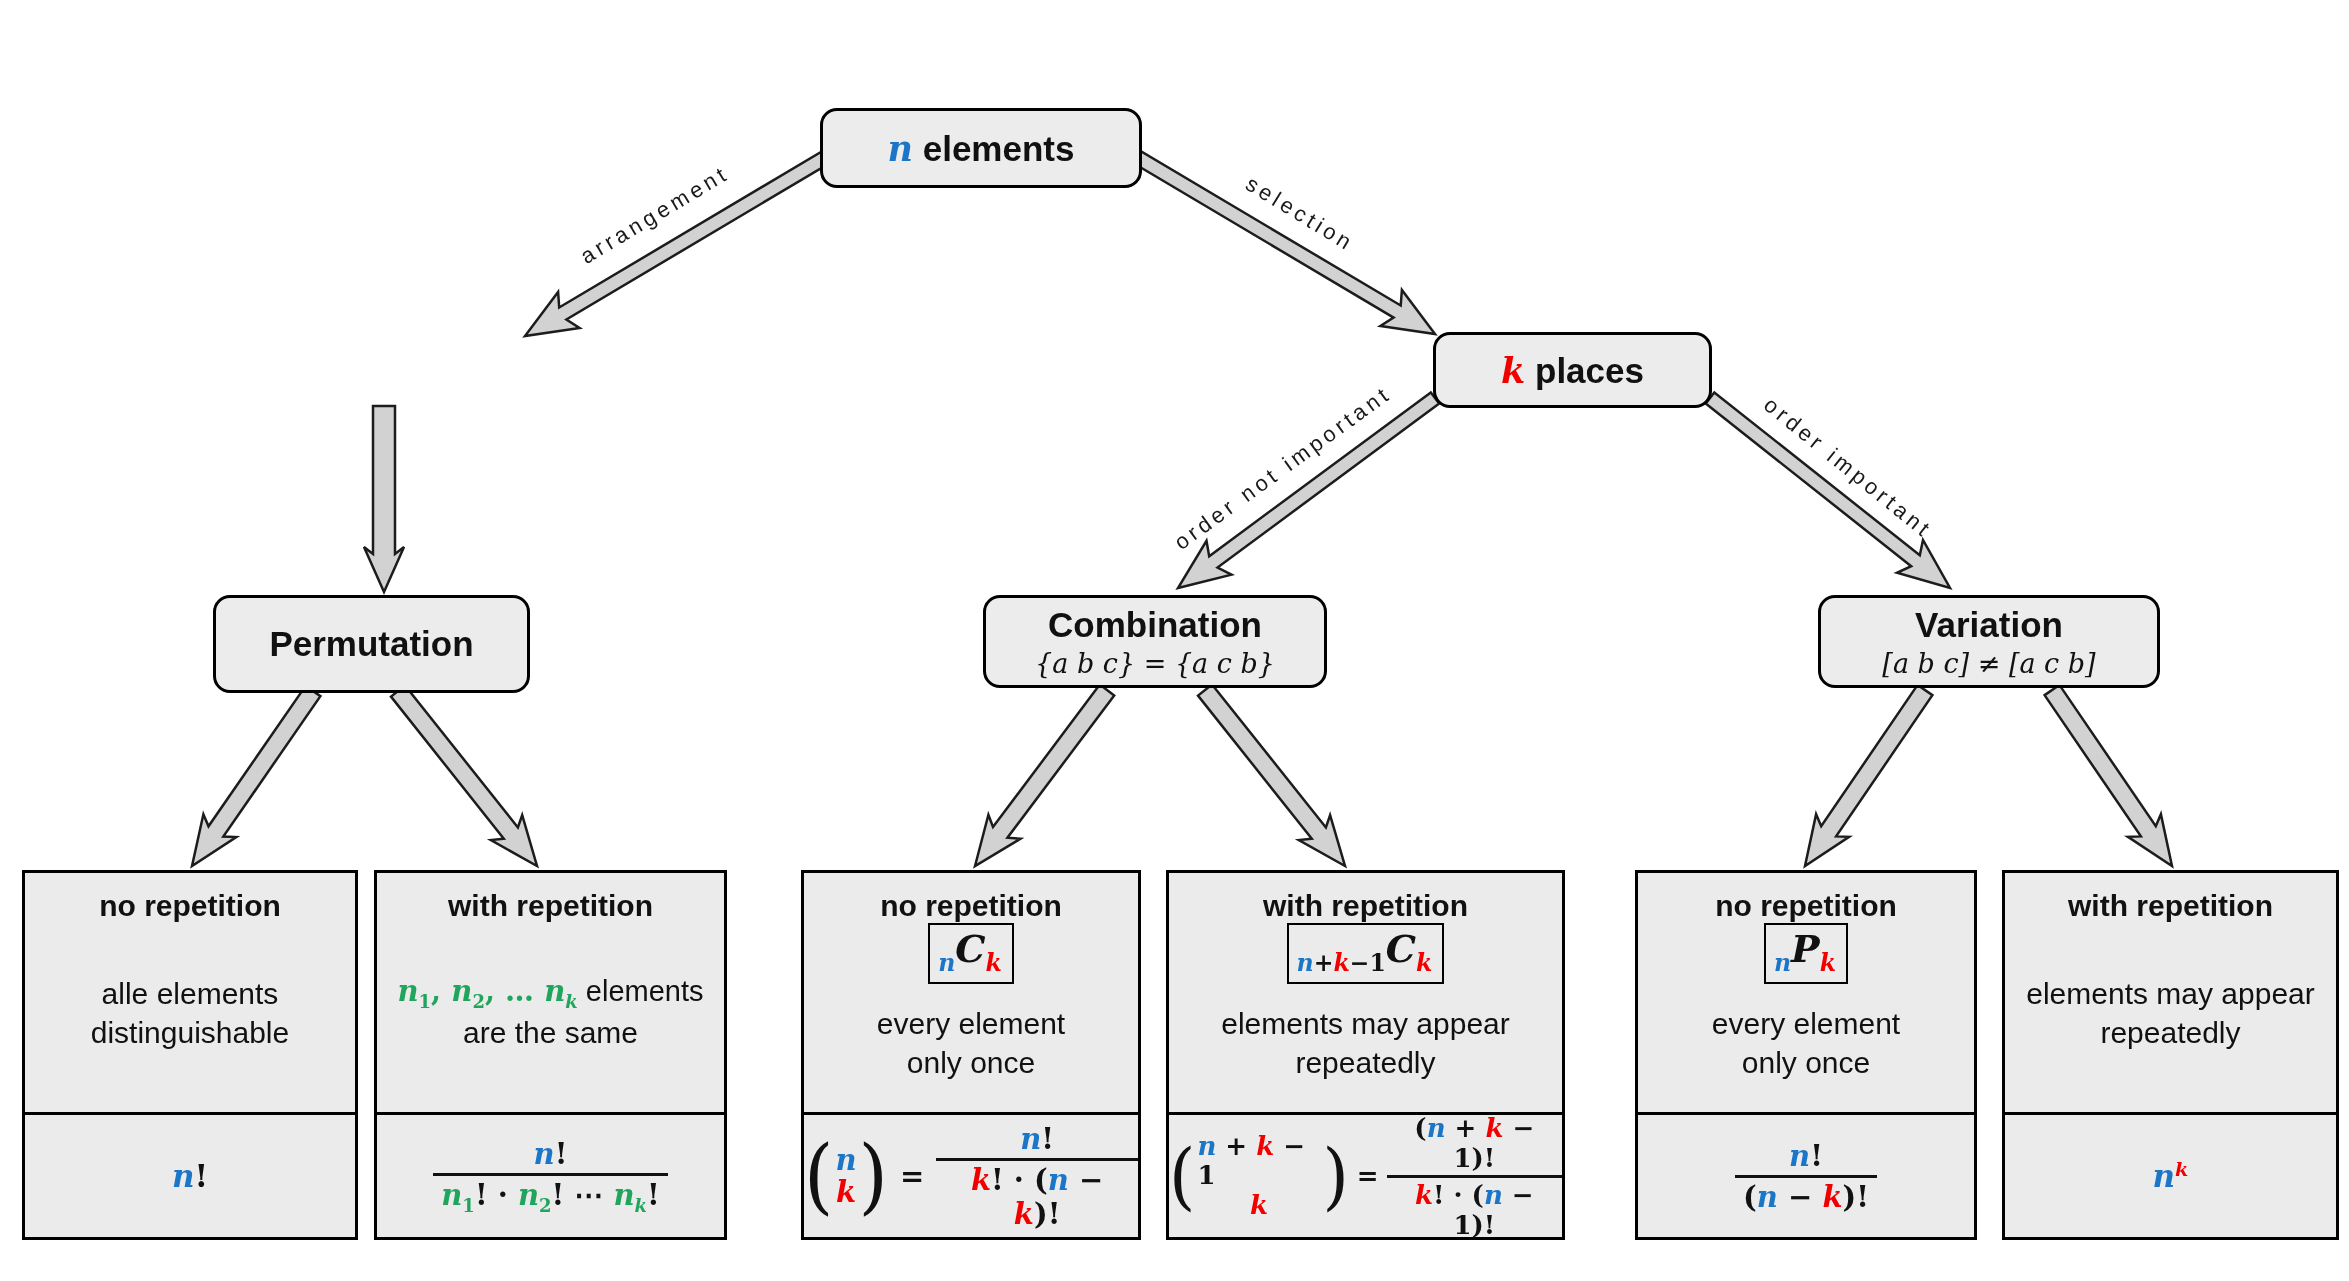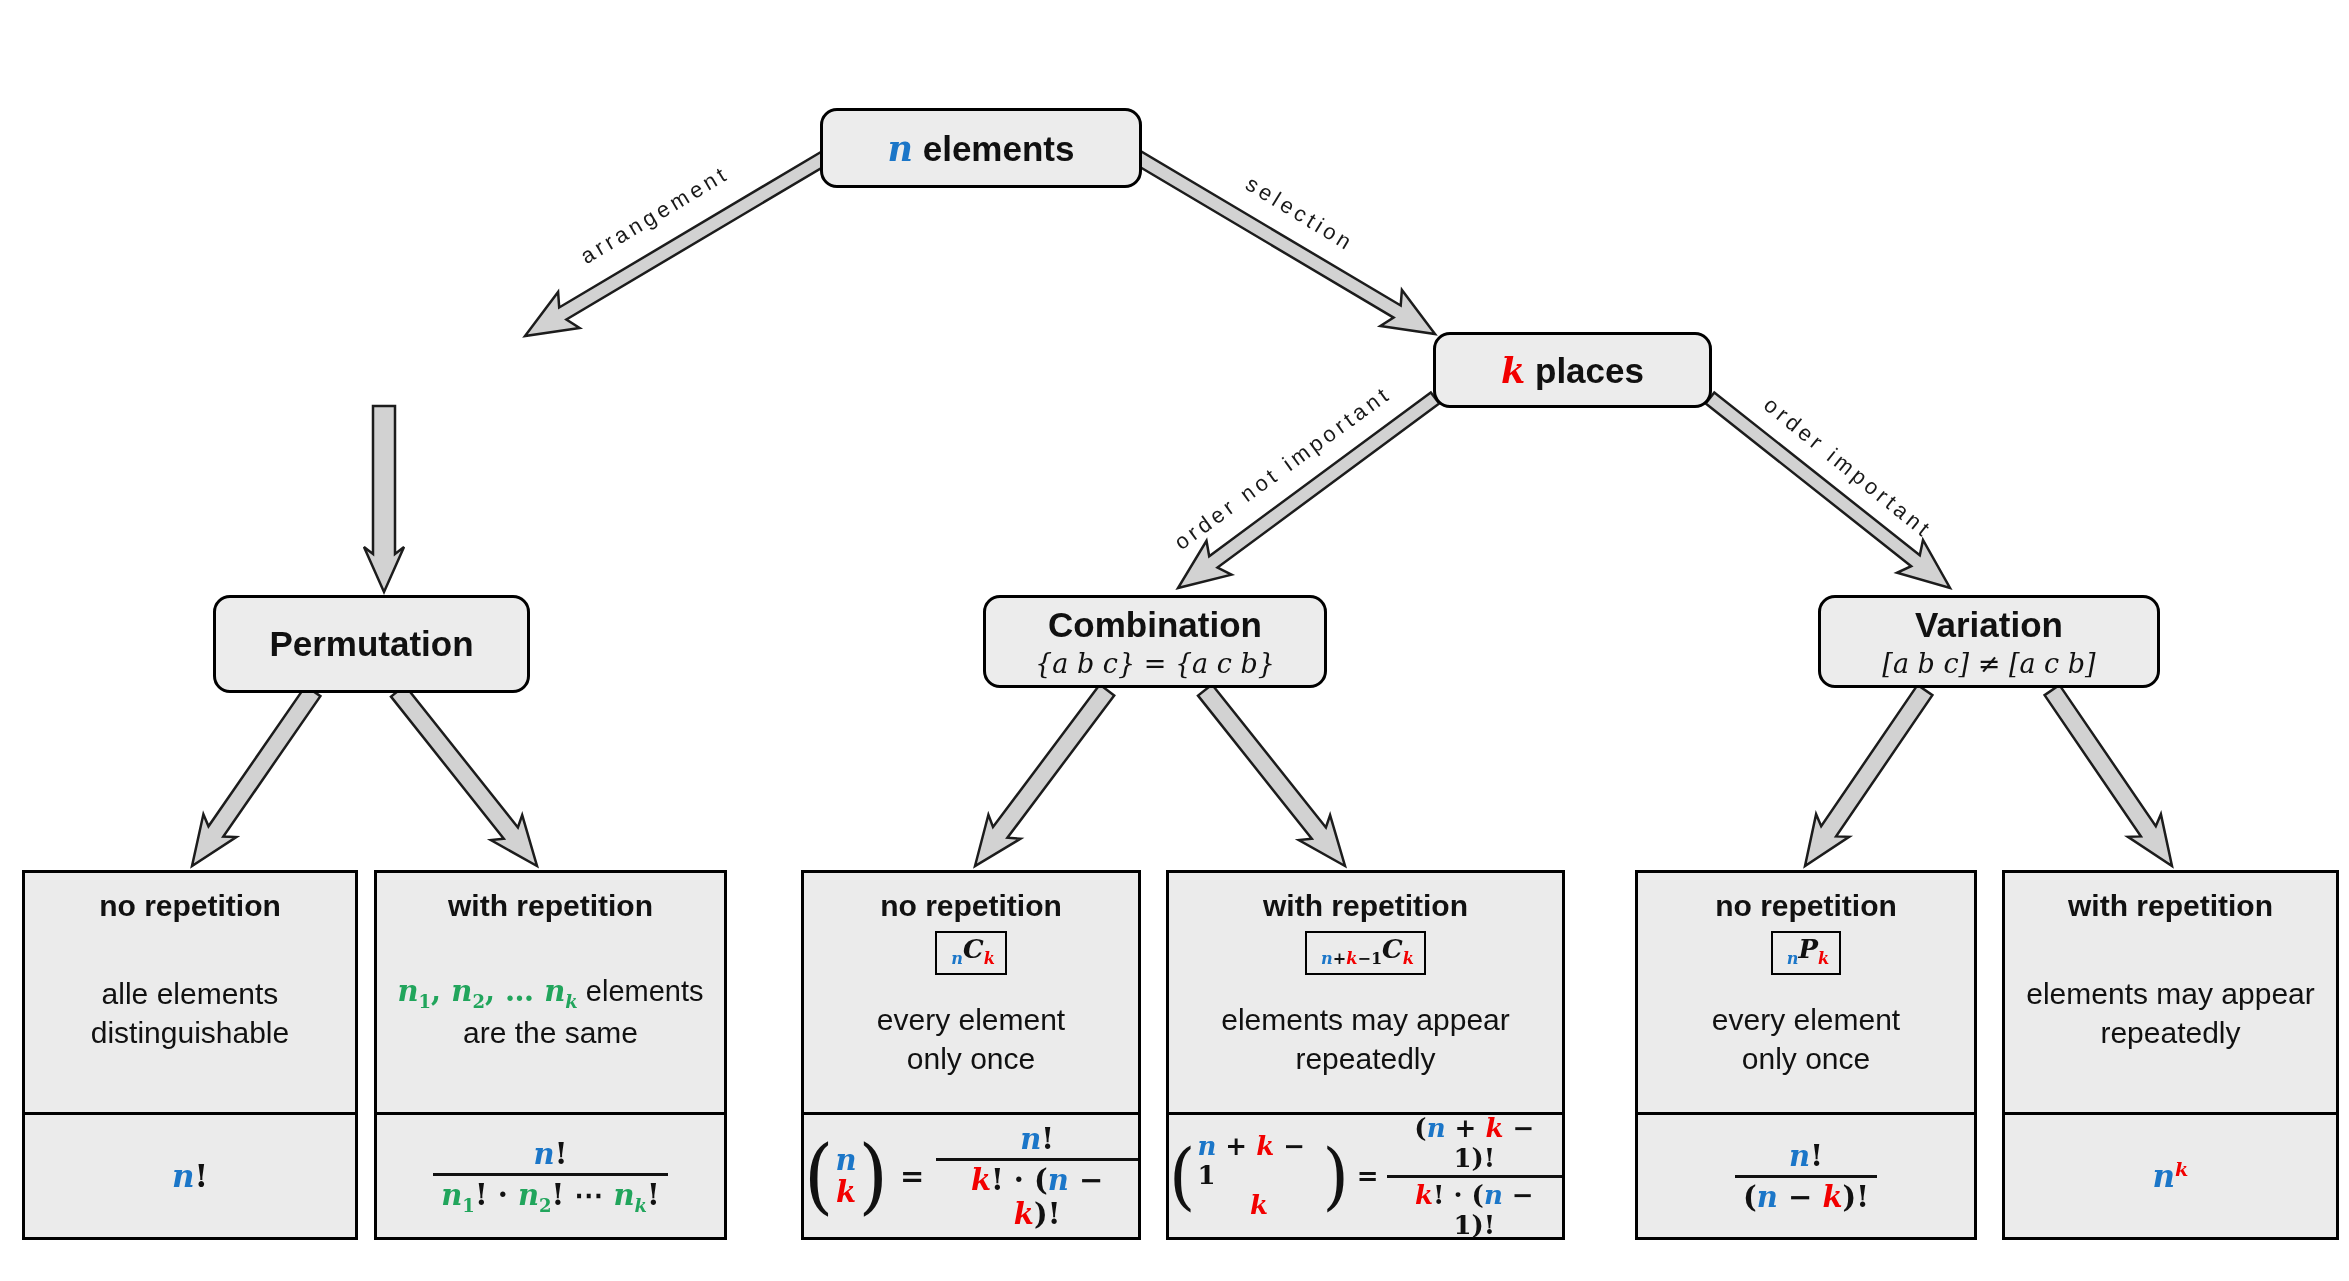--- a/index.html
+++ b/index.html
@@ -9,22 +9,22 @@
   .arrow{fill:#d2d2d2;stroke:#1c1c1c;stroke-width:2.5;stroke-linejoin:miter;}
   .edgeLabel{position:absolute;font-size:22px;letter-spacing:4px;color:#1a1a1a;white-space:nowrap;}
   .node{position:absolute;background:#ececec;border:3.5px solid #000;border-radius:17px;
         display:flex;flex-direction:column;align-items:center;justify-content:center;text-align:center;box-sizing:border-box;}
   .node .title{font-size:35px;font-weight:700;}
   .node .subtitle{font-size:27px;font-family:"DejaVu Serif",serif;font-style:italic;margin-top:3px;}
   .leaf{position:absolute;top:870px;height:370px;background:#ebebeb;border:3px solid #000;
         box-sizing:border-box;display:flex;flex-direction:column;gap:10px;}
   .leaf .body{flex:1 1 auto;display:flex;flex-direction:column;align-items:center;padding-top:16px;min-height:0;}
   .leaf .heading{font-size:30px;font-weight:700;}
-  .badge{margin-top:8px;border:2.5px solid #000;padding:0 10px 4px 14px;
-         font-family:"DejaVu Serif",serif;font-weight:700;font-size:26px;line-height:1.25;}
+  .badge{border:2.5px solid #000;padding:0 10px 4px 8px;
+         font-family:"DejaVu Serif",serif;font-weight:700;font-size:38px;line-height:1.25;}
   .leaf .desc{flex:1;display:flex;flex-direction:column;justify-content:center;
               font-size:30px;line-height:1.3;text-align:center;}
   .formulaRow{height:122px;flex:0 0 auto;border-top:3px solid #000;display:flex;align-items:center;
               justify-content:center;font-family:"DejaVu Serif",serif;font-weight:700;font-size:31px;}
   .math{font-family:"DejaVu Serif",serif;font-weight:700;}
   .v{font-family:"DejaVu Serif",serif;font-style:italic;font-weight:700;}
   .plain{font-family:"Liberation Sans",sans-serif;font-weight:400;font-style:normal;}
   sub{font-size:.62em;}
   sup{font-size:.62em;}
   .frac{display:inline-flex;flex-direction:column;align-items:center;}

